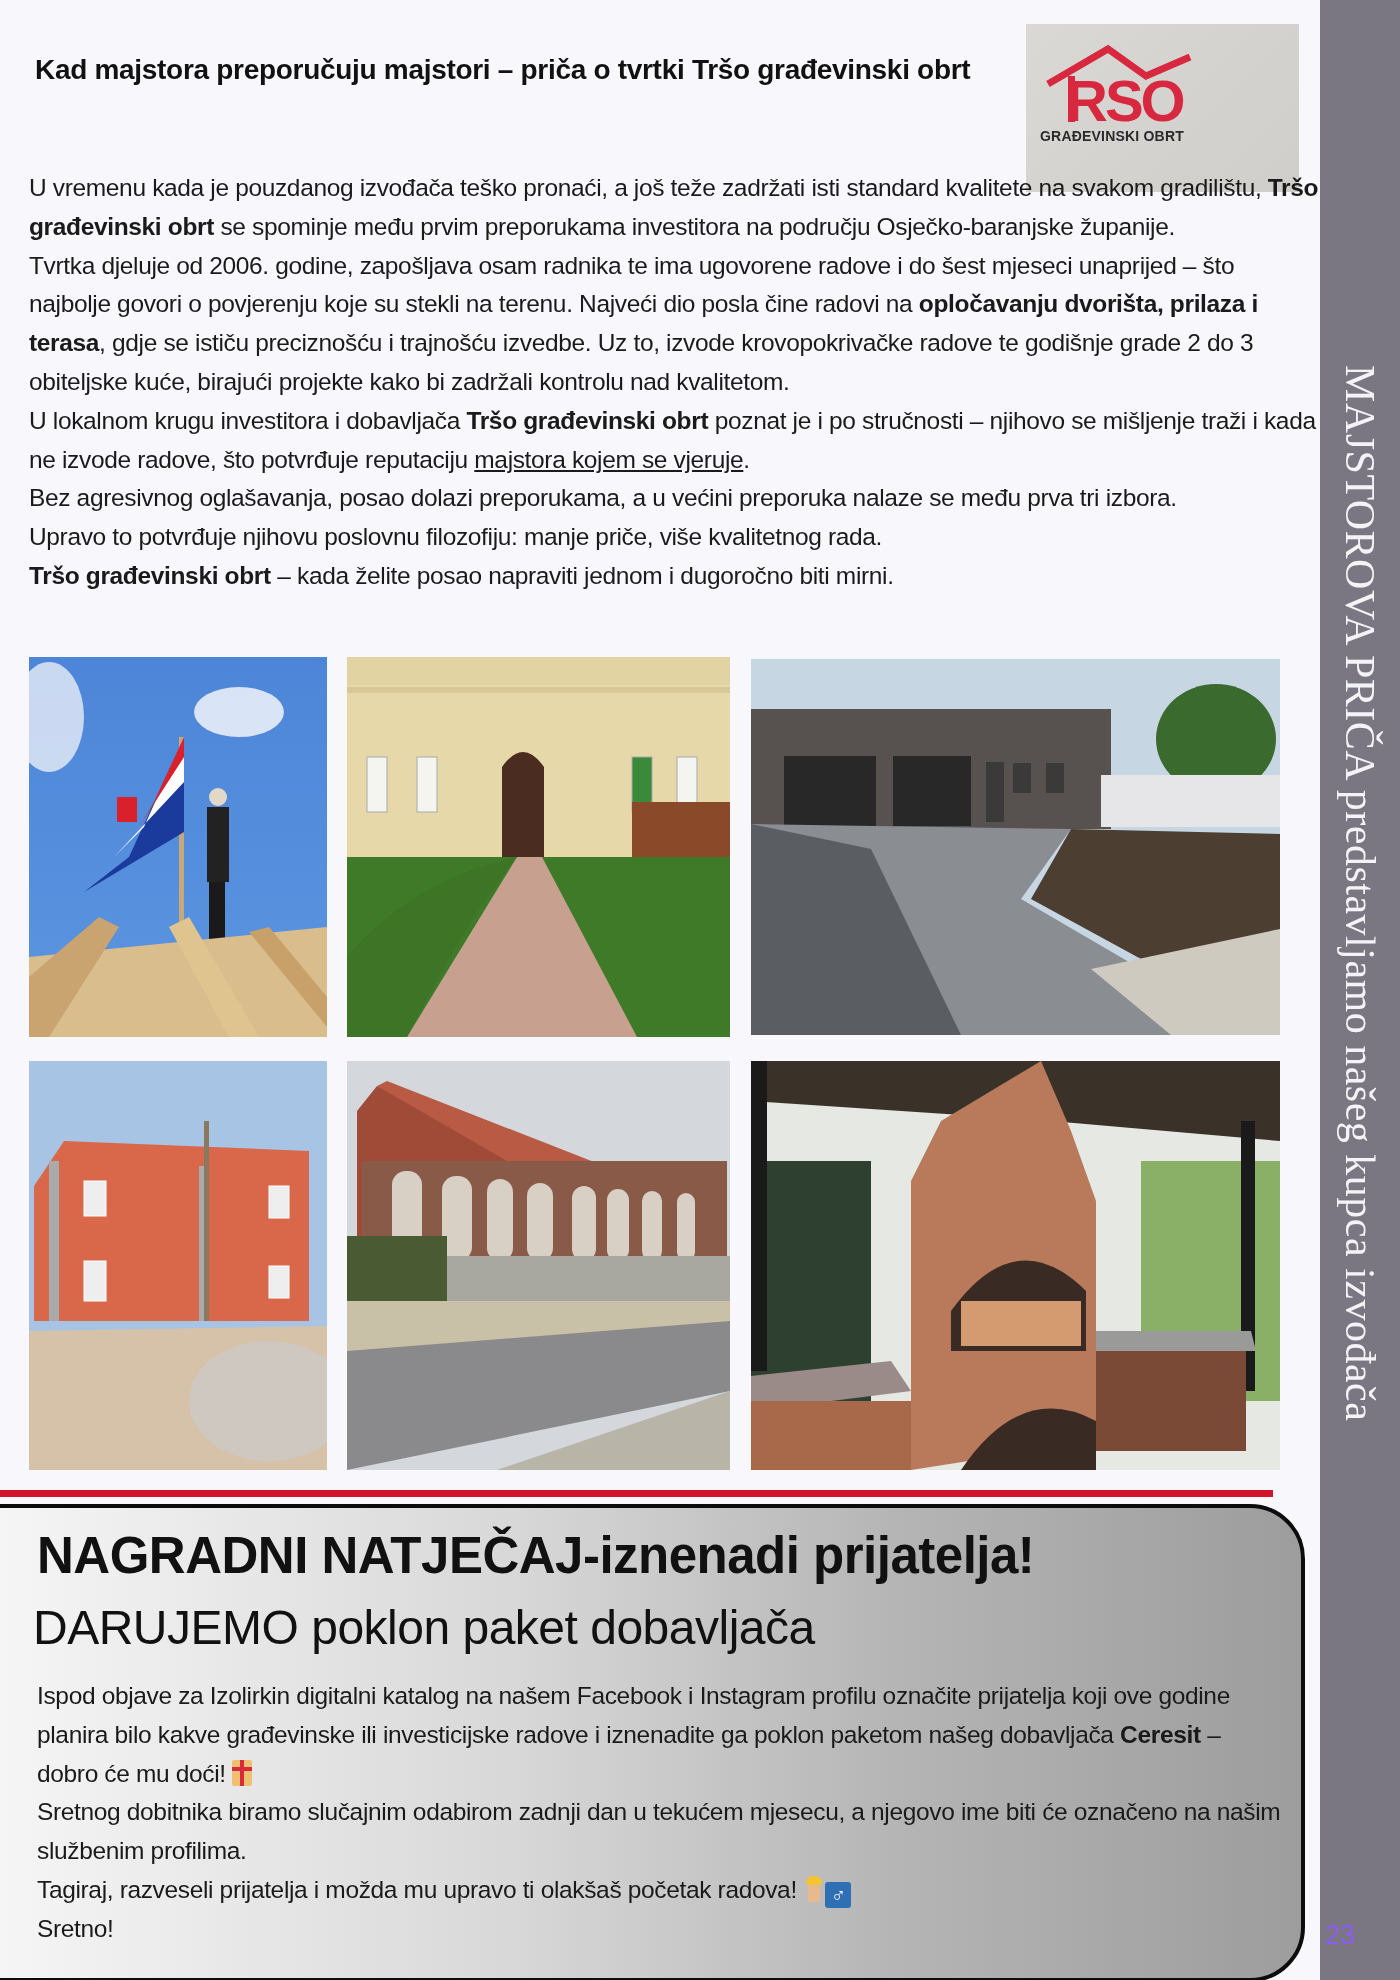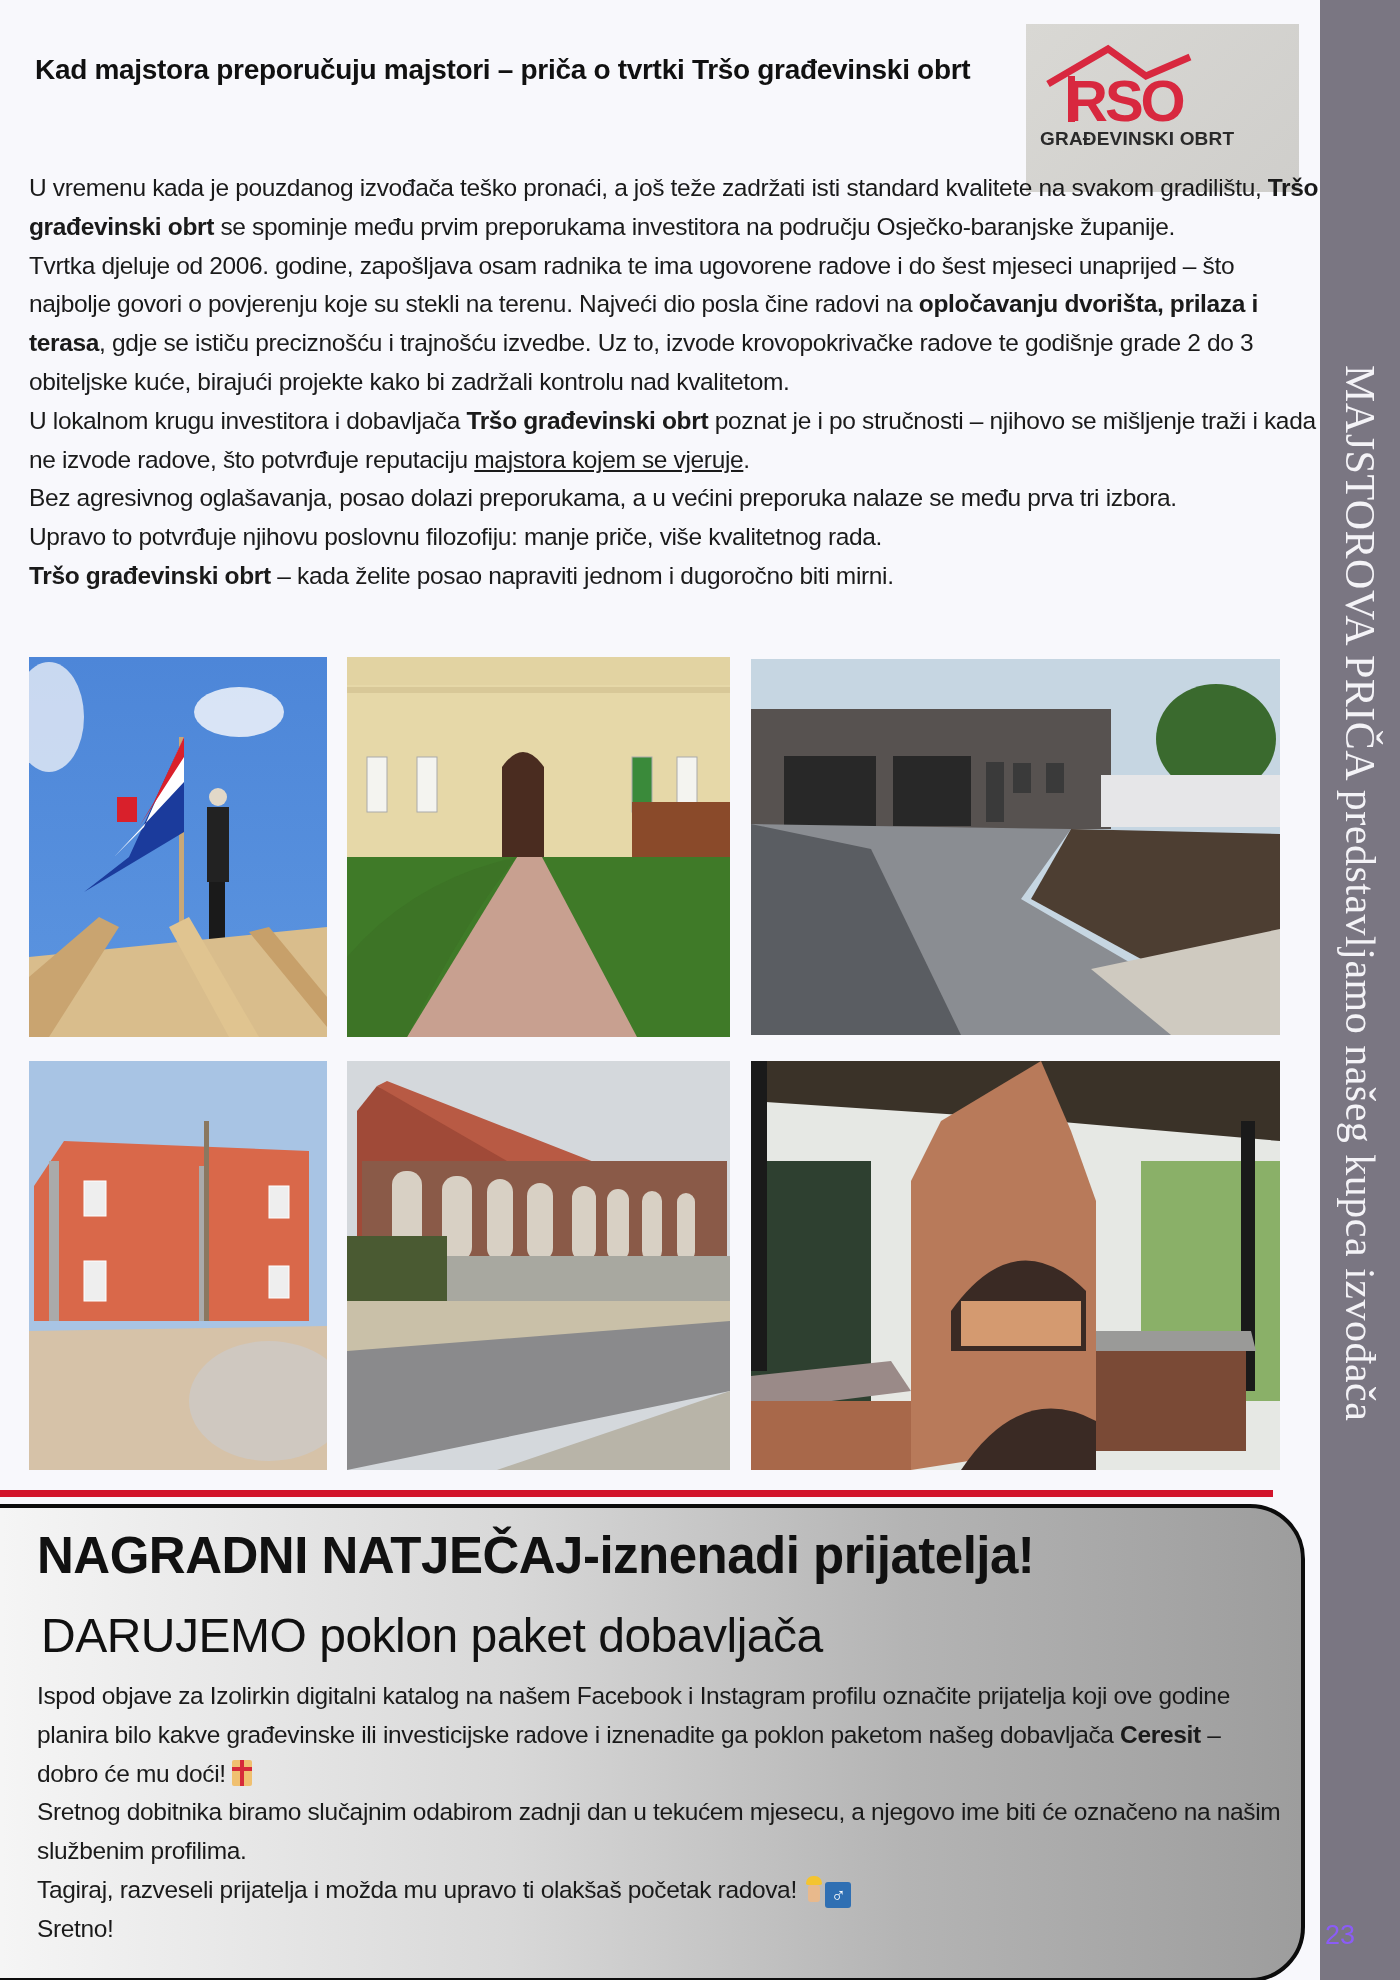--- a/index.html
+++ b/index.html
@@ -29,21 +29,21 @@
     position:absolute; left:29px; top:36px; width:990px;
     font-size:28px; font-weight:bold; line-height:56px; margin:6px;
     letter-spacing:-0.3px;
   }
   .logo {
     position:absolute; left:1026px; top:24px; width:273px; height:168px;
     background:linear-gradient(135deg,#d9d8d4,#cfcecb);
   }
   .logo svg { position:absolute; left:0; top:0; }
   .logo-sub {
-    position:absolute; left:14px; top:104px; font-weight:bold; font-size:19px;
+    position:absolute; left:14px; top:104px; font-weight:bold; font-size:14px;
     color:#2a2a2a; letter-spacing:0.2px; white-space:nowrap;
   }
   .body-text {
     position:absolute; left:29px; top:169px; width:1290px;
     font-size:24.5px; line-height:38.8px; color:#1a1a1a;
     letter-spacing:-0.35px;
   }
   .body-text p { margin:0; }
   .body-text b { font-weight:bold; }
   .body-text u { text-decoration:underline; }
@@ -56,21 +56,21 @@
     position:absolute; left:-20px; top:1504px; width:1317px; height:470px;
     border:4px solid #0c0c0c; border-radius:0 55px 55px 0;
     background:linear-gradient(90deg,#f6f6f6 0%,#d8d8d8 40%,#b4b4b4 70%,#9d9d9d 100%);
   }
   .panel-title {
     position:absolute; left:29px; top:1518px; font-size:51px; font-weight:bold;
     letter-spacing:-0.5px; margin:8px; white-space:nowrap;
   }
   .panel-subtitle {
     position:absolute; left:29px; top:1596px; font-size:48px; font-weight:normal;
-    margin:12px; white-space:nowrap; letter-spacing:-0.5px;
+    margin:4px; white-space:nowrap; letter-spacing:-0.5px;
   }
   .panel-text {
     position:absolute; left:37px; top:1677px; width:1250px;
     font-size:24.5px; line-height:38.8px; color:#1a1a1a; letter-spacing:-0.35px;
   }
   .panel-text p { margin:0; }
   .emoji-gift {
     display:inline-block; width:20px; height:26px; vertical-align:-4px;
     background:#f0c070; position:relative; border-radius:2px;
   }

